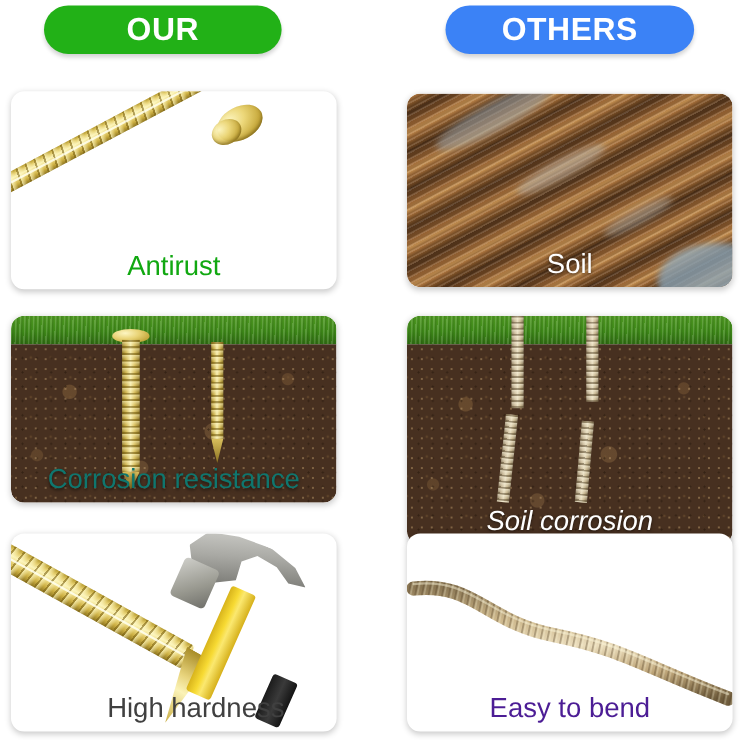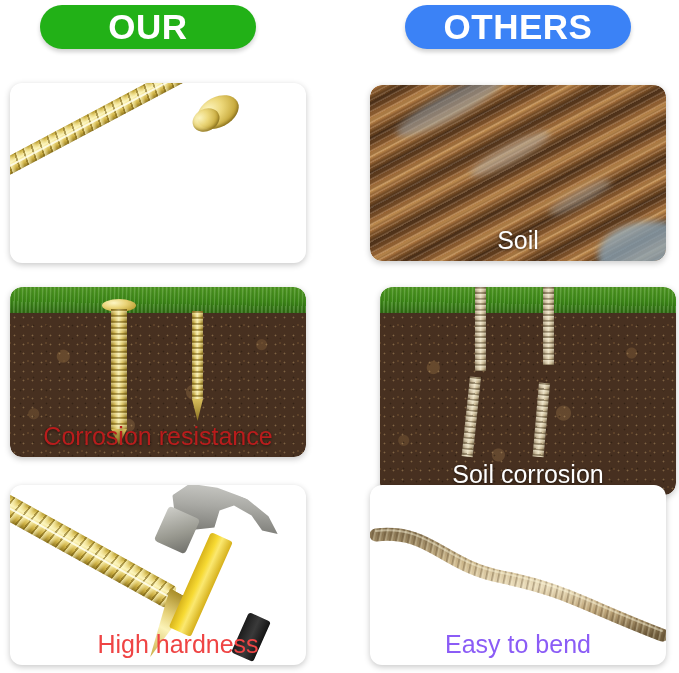--- a/index.html
+++ b/index.html
@@ -11,21 +11,21 @@
     position:relative;
   }
 
   
   #header{
     position:absolute;left:0;top:0;width:679px;height:60px;
   }
   .pill{
     position:absolute;top:5px;height:44px;border-radius:22px;
     display:flex;align-items:center;justify-content:center;
-    color:#ffffff;font-weight:bold;font-size:35px;letter-spacing:0.5px;
+    color:#ffffff;font-weight:bold;font-size:29px;letter-spacing:0.5px;
     box-shadow:0 3px 4px rgba(0,0,0,0.18);
   }
   #pill-our{left:40px;width:216px;}
   #pill-others{left:405px;width:226px;}
   #vs-label{
     position:absolute;left:300px;top:8px;width:55px;height:40px;
     display:flex;align-items:center;justify-content:center;
     font-weight:bold;font-size:31px;letter-spacing:0.5px;
   }
 
@@ -44,21 +44,21 @@
     text-align:center;font-size:25px;line-height:30px;
     pointer-events:none;white-space:nowrap;
   }
   .caption.green{color:#11a811;}
   .caption.white{color:#ffffff;text-shadow:0 1px 3px rgba(0,0,0,0.55);}
 
   
   #card-antirust        {left:10px; top:83px;  width:296px;height:180px;}
   #card-rust            {left:370px;top:85px;  width:296px;height:176px;}
   #card-corrosion-res   {left:10px; top:287px; width:296px;height:170px;}
-  #card-soil-corrosion  {left:380px;top:287px; width:296px;height:208px;}
+  #card-soil-corrosion  {left:370px;top:287px; width:296px;height:208px;font-style:italic;}
   #card-high-hardness   {left:10px; top:485px; width:296px;height:180px;}
   #card-easy-bend       {left:370px;top:485px; width:296px;height:180px;}
 
   
   .rebar-shaft{
     position:absolute;
     background:linear-gradient(to bottom,
       #b79b2e 0%, #e6d071 18%, #fbf3b8 36%,
       #f0dd86 52%, #cdb044 76%, #8f7620 100%);
     border-radius:4px;
@@ -206,20 +206,21 @@
 <div class="card" id="card-antirust">
   <div class="card-inner">
 
     <div class="rebar-shaft" style="left:-8px;top:78px;width:218px;height:17px;transform:rotate(-28deg);transform-origin:left center;">
       <div class="ribs"></div>
       <div class="center-line"></div>
     </div>
     <div class="screw-head" style="left:186px;top:14px;width:44px;height:30px;transform:rotate(-28deg);"></div>
     <div class="screw-head" style="left:182px;top:26px;width:28px;height:22px;transform:rotate(-28deg);opacity:.95;"></div>
   </div>
+  <div class="caption green" style="color: rgb(17, 168, 17);">Antirust</div>
 </div>
 
 <div class="card" id="card-rust">
   <div class="card-inner">
     <div class="rust-base"></div>
     <div class="rust-grain"></div>
     <div class="rust-patch" style="left:20px;top:8px;width:120px;height:26px;background:rgba(150,160,168,0.55);transform:rotate(-28deg);"></div>
     <div class="rust-patch" style="left:95px;top:60px;width:90px;height:18px;background:rgba(175,180,182,0.45);transform:rotate(-28deg);"></div>
     <div class="rust-patch" style="left:175px;top:105px;width:70px;height:14px;background:rgba(190,192,190,0.40);transform:rotate(-28deg);"></div>
     <div class="rust-patch" style="left:228px;top:136px;width:110px;height:70px;background:rgba(140,168,188,0.75);"></div>
@@ -240,21 +241,21 @@
     <div class="soil-screw-shaft" style="left:101px;top:22px;width:16px;height:120px;">
       <div class="soil-screw-ribs"></div>
     </div>
     <div class="soil-screw-point" style="left:101px;top:142px;width:16px;height:16px;background:linear-gradient(to bottom,#d9bf5d,#8a7120);clip-path:polygon(0 0,100% 0,50% 100%);"></div>
 
     <div class="soil-screw-shaft" style="left:182px;top:24px;width:11px;height:88px;">
       <div class="soil-screw-ribs"></div>
     </div>
     <div class="soil-screw-point" style="left:182px;top:112px;width:11px;height:22px;background:linear-gradient(to bottom,#d9bf5d,#8a7120);clip-path:polygon(0 0,100% 0,50% 100%);"></div>
   </div>
-  <div class="caption white" style="color: #b91c1c;">Corrosion resistance</div>
+  <div class="caption white" style="color: #0f766e;">Corrosion resistance</div>
 </div>
 
 <div class="card" id="card-soil-corrosion">
   <div class="card-inner">
     <div class="grass">
       <div class="grass-blades"></div>
     </div>
     <div class="soil">
       <div class="soil-speckle"></div>
     </div>
@@ -287,21 +288,21 @@
 
     <div class="hammer-handle" style="left:200px;top:52px;width:24px;height:104px;transform:rotate(24deg);transform-origin:top center;"></div>
     <div class="hammer-grip" style="left:238px;top:132px;width:24px;height:44px;transform:rotate(24deg);transform-origin:top center;"></div>
     <div class="hammer-head" style="left:158px;top:6px;width:112px;height:52px;transform:rotate(24deg);
                 background:linear-gradient(160deg,#d6d6d2 0%,#a9a9a4 38%,#7d7d78 68%,#b6b6b1 100%);
                 clip-path:polygon(0% 52%, 10% 18%, 34% 4%, 62% 0%, 86% 14%, 100% 38%, 86% 44%, 72% 26%, 54% 22%, 44% 42%, 46% 76%, 30% 96%, 10% 88%);"></div>
     <div class="hammer-head" style="left:150px;top:26px;width:34px;height:38px;transform:rotate(24deg);
                 background:linear-gradient(140deg,#cfcfca 0%,#98988f 60%,#6f6f6a 100%);
                 border-radius:4px;"></div>
   </div>
-  <div class="caption green" style="color: #ef4444; padding-left: 40px;">High hardness</div>
+  <div class="caption green" style="color: #404040; padding-left: 40px;">High hardness</div>
 </div>
 
 <div class="card" id="card-easy-bend">
   <div class="card-inner">
     <div class="bend-wrap">
       <svg width="296" height="180" viewBox="0 0 296 180">
         <defs>
           <linearGradient id="rodGrad" x1="0" y1="0" x2="0" y2="1">
             <stop offset="0%" stop-color="#8a7653"></stop>
             <stop offset="28%" stop-color="#cbb589"></stop>
@@ -314,14 +315,14 @@
             <rect x="0" y="0" width="1.6" height="12" fill="rgba(90,74,46,0.45)"></rect>
             <rect x="2" y="0" width="1.6" height="12" fill="rgba(255,248,220,0.35)"></rect>
           </pattern>
         </defs>
         <path d="M 6,50 C 60,44 72,80 132,92 C 196,105 214,120 292,150" stroke="url(#rodGrad)" stroke-width="13" fill="none" stroke-linecap="round"></path>
         <path d="M 6,50 C 60,44 72,80 132,92 C 196,105 214,120 292,150" stroke="url(#rodRib)" stroke-width="13" fill="none" stroke-linecap="round" opacity="0.85"></path>
         <path d="M 6,46 C 60,40 72,76 132,88 C 196,101 214,116 292,146" stroke="rgba(255,250,225,0.45)" stroke-width="2" fill="none" stroke-linecap="round"></path>
       </svg>
     </div>
   </div>
-  <div class="caption green" style="color: #8b5cf6;">Easy to bend</div>
+  <div class="caption green" style="color: #4c1d95;">Easy to bend</div>
 </div>
 
 </body></html>

